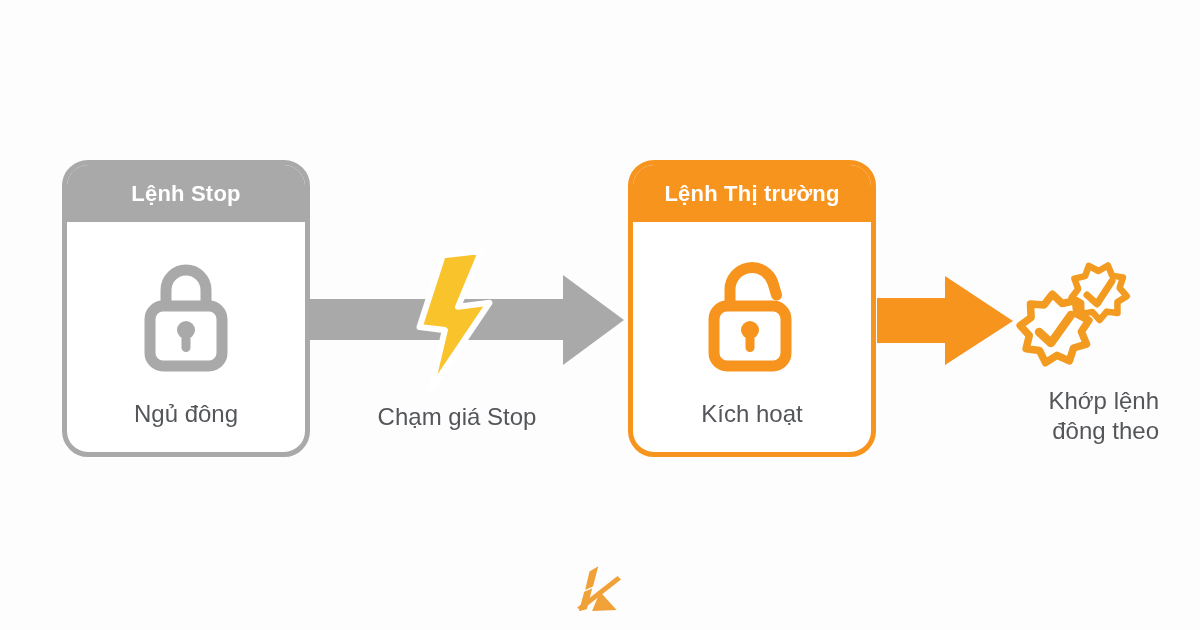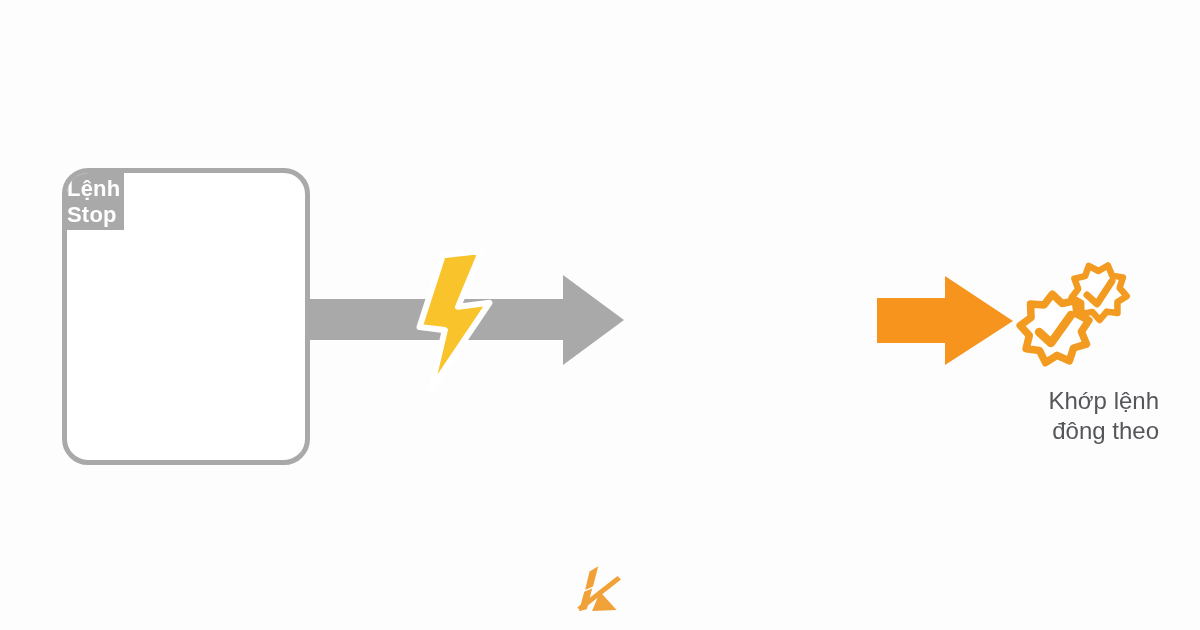--- a/index.html
+++ b/index.html
@@ -4,23 +4,23 @@
 <style>
   html,body{margin:0;padding:0;}
   body{
     width:1200px;height:630px;background:#fdfdfd;position:relative;overflow:hidden;
     font-family:"Liberation Sans","DejaVu Sans",sans-serif;
     -webkit-font-smoothing:antialiased;
   }
   .canvas{position:absolute;inset:0;}
   
   .card{
-    position:absolute;top:168px;width:248px;height:297px;box-sizing:border-box;
+    position:absolute;top:160px;width:248px;height:297px;box-sizing:border-box;
     background:#ffffff;border-radius:26px;border:5px solid;overflow:hidden;
-    display:flex;flex-direction:row;
+    display:flex;flex-direction:column;
   }
   .card.gray{left:62px;border-color:var(--gray,#ABABAB);}
   .card.orange{left:628px;border-color:var(--orange,#F7941E);}
   .card-header{
     height:57px;flex:0 0 57px;display:flex;align-items:center;justify-content:center;
     color:#ffffff;font-weight:bold;font-size:22px;letter-spacing:.2px;
   }
   .card.gray .card-header{background:var(--gray,#ABABAB);}
   .card.orange .card-header{background:var(--orange,#F7941E);}
   .card-body{flex:1;display:flex;flex-direction:column;align-items:center;}
@@ -39,31 +39,57 @@
   
   .logo{position:absolute;left:572px;top:560px;width:56px;height:58px;}
 </style>
 </head>
 <body style="--gray: #A9A9A9; --orange: #F7941E; --bolt: #F9C32B; --gear: #F29B20; --text: #54565A; --logo: #F0A138; background: rgb(253, 253, 253);">
 
 <div class="canvas">
 
   <div class="card gray">
     <div class="card-header">Lệnh Stop</div>
+    <div class="card-body">
+      <div class="icon-wrap">
+        <svg width="100" height="116" viewBox="0 0 100 116" fill="none">
+          <path d="M30 52 V34 a20 20 0 0 1 40 0 V52" stroke="var(--gray,#ABABAB)" stroke-width="11" stroke-linecap="round" fill="none"></path>
+          <rect x="14" y="50" width="72" height="60" rx="13" stroke="var(--gray,#ABABAB)" stroke-width="11" fill="#ffffff"></rect>
+          <circle cx="50" cy="74" r="9" fill="var(--gray,#ABABAB)"></circle>
+          <rect x="45.5" y="78" width="9" height="18" rx="4.5" fill="var(--gray,#ABABAB)"></rect>
+        </svg>
+      </div>
+      <div class="card-label">Ngủ đông</div>
+    </div>
   </div>
 
   <svg class="abs" style="left:310px;top:274px;" width="316" height="92" viewBox="0 0 316 92">
     <polygon points="0,25 253,25 253,1 314,46 253,91 253,66 0,66" fill="var(--gray,#A6A6A6)"></polygon>
   </svg>
 
   <svg class="abs" style="left:413px;top:247px;" width="82" height="147" viewBox="0 0 80 145">
     <polygon points="29,8 67,4 44,59 75,55 17,141 31,82 6,79" fill="var(--bolt,#F9C32B)" stroke="#ffffff" stroke-width="6" stroke-linejoin="round"></polygon>
   </svg>
 
+  <div class="flow-label label-bolt">Chạm giá Stop</div>
 
+  <div class="card orange">
+    <div class="card-header">Lệnh Thị trường</div>
+    <div class="card-body">
+      <div class="icon-wrap">
+        <svg width="104" height="116" viewBox="0 0 104 116" fill="none">
+          <path d="M30 52 V34 a22 22 0 0 1 43 -7 l3.5 12" stroke="var(--orange,#F7941E)" stroke-width="11" stroke-linecap="round" fill="none"></path>
+          <rect x="14" y="50" width="72" height="60" rx="13" stroke="var(--orange,#F7941E)" stroke-width="11" fill="#ffffff"></rect>
+          <circle cx="50" cy="74" r="9" fill="var(--orange,#F7941E)"></circle>
+          <rect x="45.5" y="78" width="9" height="18" rx="4.5" fill="var(--orange,#F7941E)"></rect>
+        </svg>
+      </div>
+      <div class="card-label">Kích hoạt</div>
+    </div>
+  </div>
 
   <svg class="abs" style="left:877px;top:275px;" width="137" height="92" viewBox="0 0 137 92">
     <polygon points="0,23 68,23 68,1 136,46 68,90 68,68 0,68" fill="var(--orange,#F7941E)"></polygon>
   </svg>
 
   <svg class="abs" style="left:1013px;top:250px;" width="130" height="130" viewBox="0 0 130 130">
     <path id="gear-small" fill="#ffffff" stroke="var(--gear,#F29B20)" stroke-width="6.5" stroke-linejoin="round" d="M113.7,46.2L104.4,52.1L104.5,63.0L93.7,61.6L86.7,70.0L79.3,61.9L68.5,63.9L68.1,52.9L58.6,47.5L65.2,38.9L61.4,28.6L72.1,26.2L75.8,15.9L85.5,21.0L94.9,15.5L99.1,25.6L109.9,27.4L106.6,37.8Z"></path>
     <polyline points="74,45 84,54 99,31" fill="none" stroke="var(--gear,#F29B20)" stroke-width="7" stroke-linecap="round" stroke-linejoin="round"></polyline>
     <path id="gear-big" fill="#ffffff" stroke="var(--gear,#F29B20)" stroke-width="7.5" stroke-linejoin="round" d="M75.9,70.3L68.4,81.6L73.5,94.2L60.5,98.0L56.4,110.9L44.0,105.4L32.5,112.7L26.5,100.5L13.1,98.7L16.3,85.6L7.2,75.5L18.1,67.5L17.5,54.0L31.1,54.9L39.4,44.1L49.2,53.5L62.4,50.6L63.9,64.1Z"></path>
     <polyline points="26,82 38,93 58,65" fill="none" stroke="var(--gear,#F29B20)" stroke-width="8.5" stroke-linecap="round" stroke-linejoin="round"></polyline>

